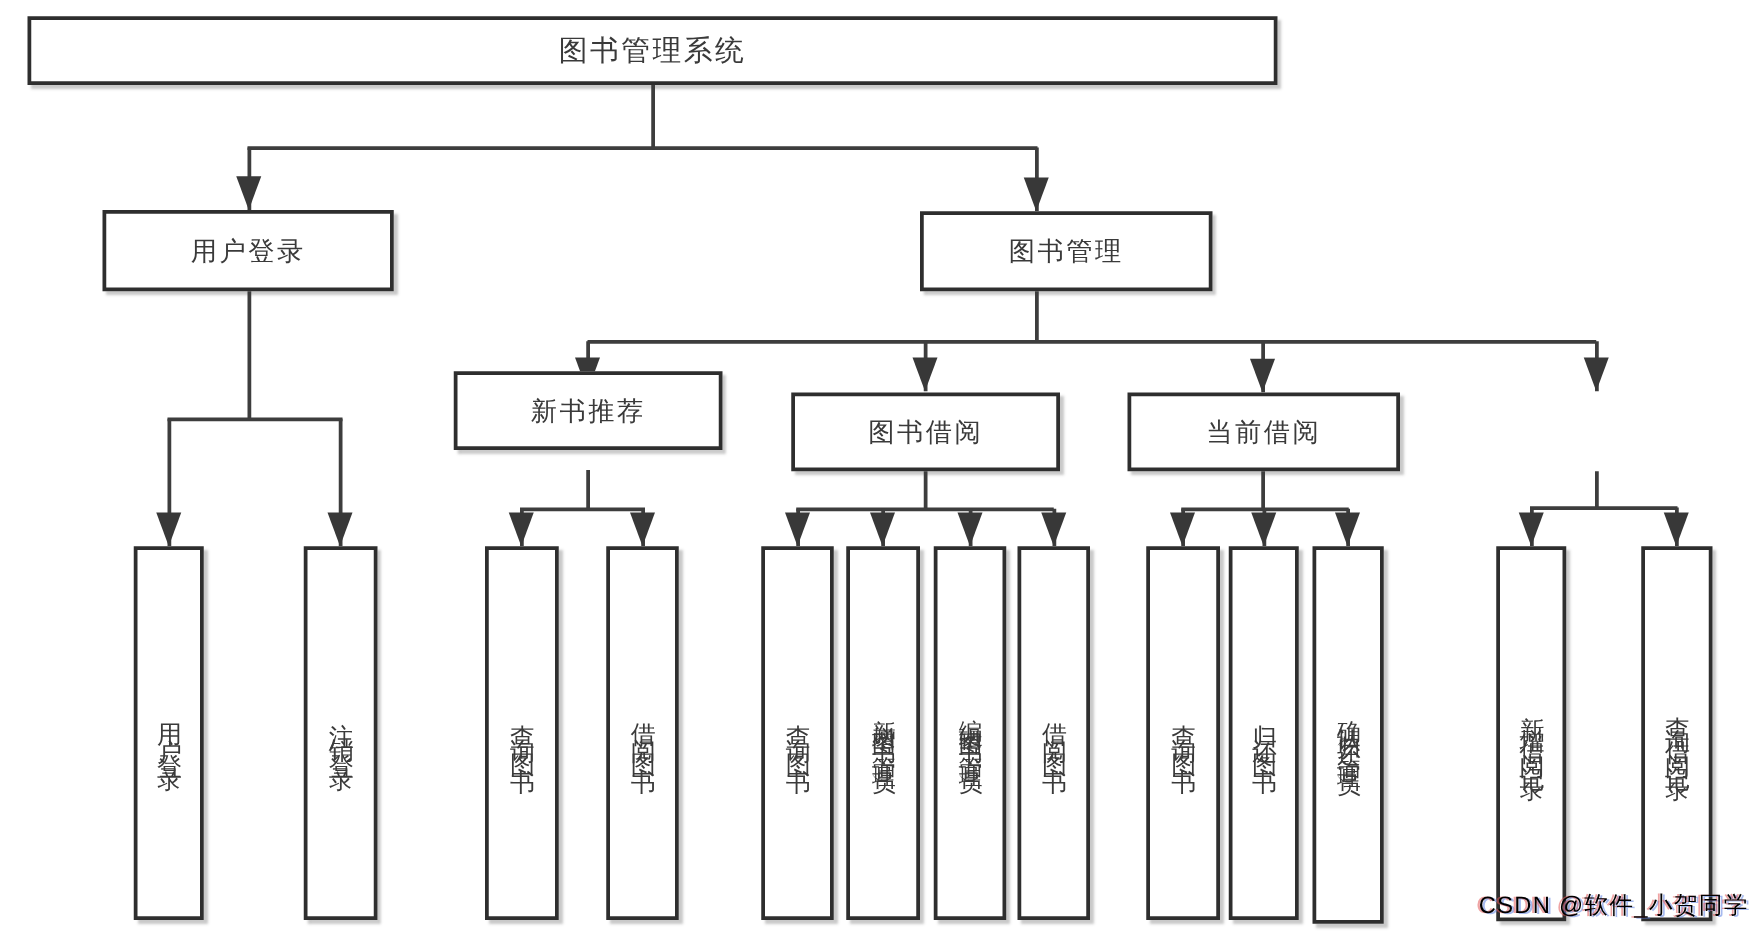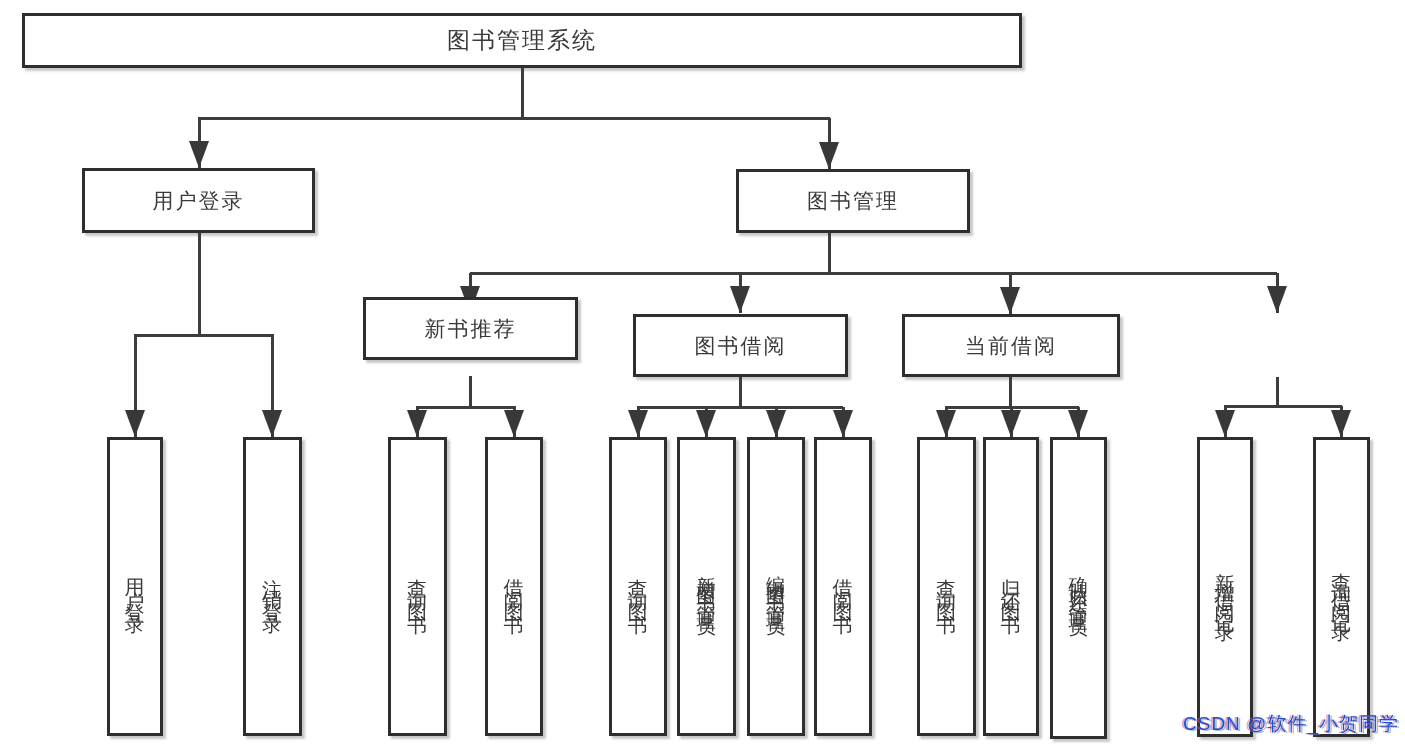--- a/index.html
+++ b/index.html
@@ -23,21 +23,21 @@
   .vtext.long{letter-spacing:6px;font-size:19px;}
   .vl{position:absolute;width:3px;background:#3d3d3d;margin-left:-1px;}
   .hl{position:absolute;height:3px;background:#3d3d3d;margin-top:-1px;}
   .arr{
     position:absolute;width:0;height:0;margin-left:-10px;
     border-left:10px solid transparent;border-right:10px solid transparent;
     border-top:27px solid #383838;
   }
   .watermark{
     position:absolute;left:1183px;top:711px;font-size:19px;letter-spacing:1px;
-    color:#1d4ed8;white-space:nowrap;
+    color:#000000;white-space:nowrap;
     text-shadow:-2px 0 0 rgba(225,90,90,0.55),2px 1px 0 rgba(95,130,225,0.55);
   }
 </style>
 </head>
 <body>
 
 <div class="canvas">
 
   <div class="box root" style="left:22px;top:13px;width:1000px;height:55px;">
     <span class="hlabel">图书管理系统</span>

